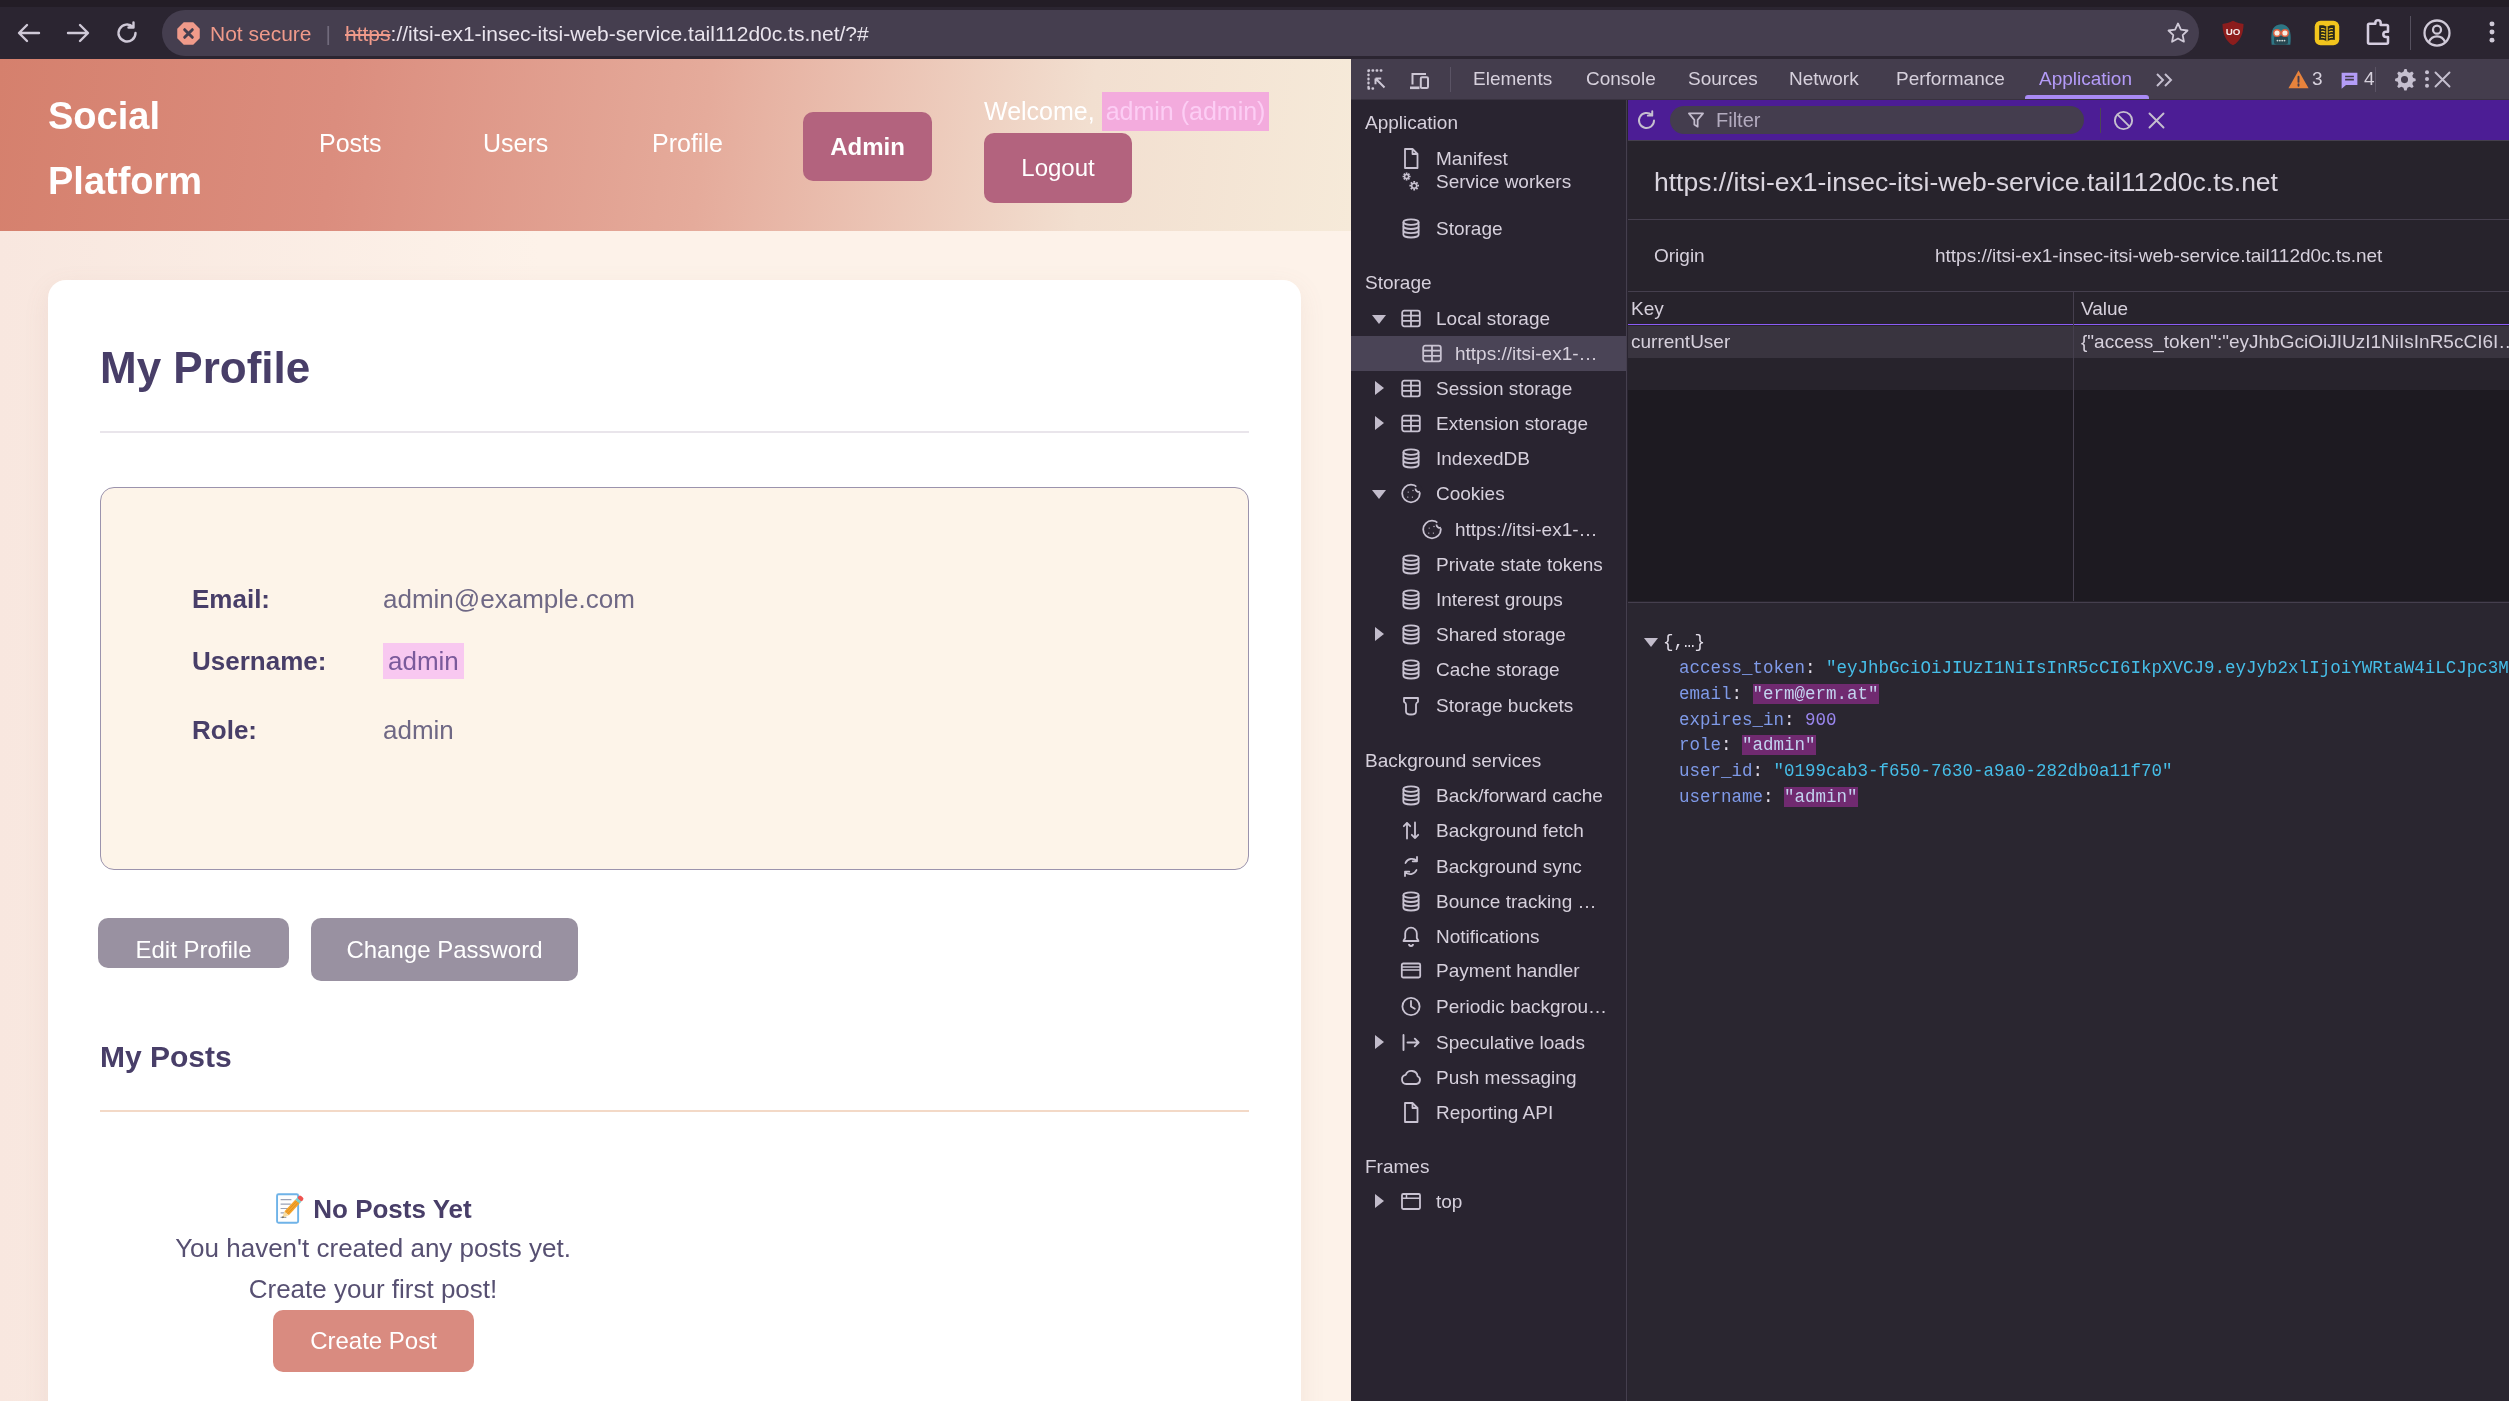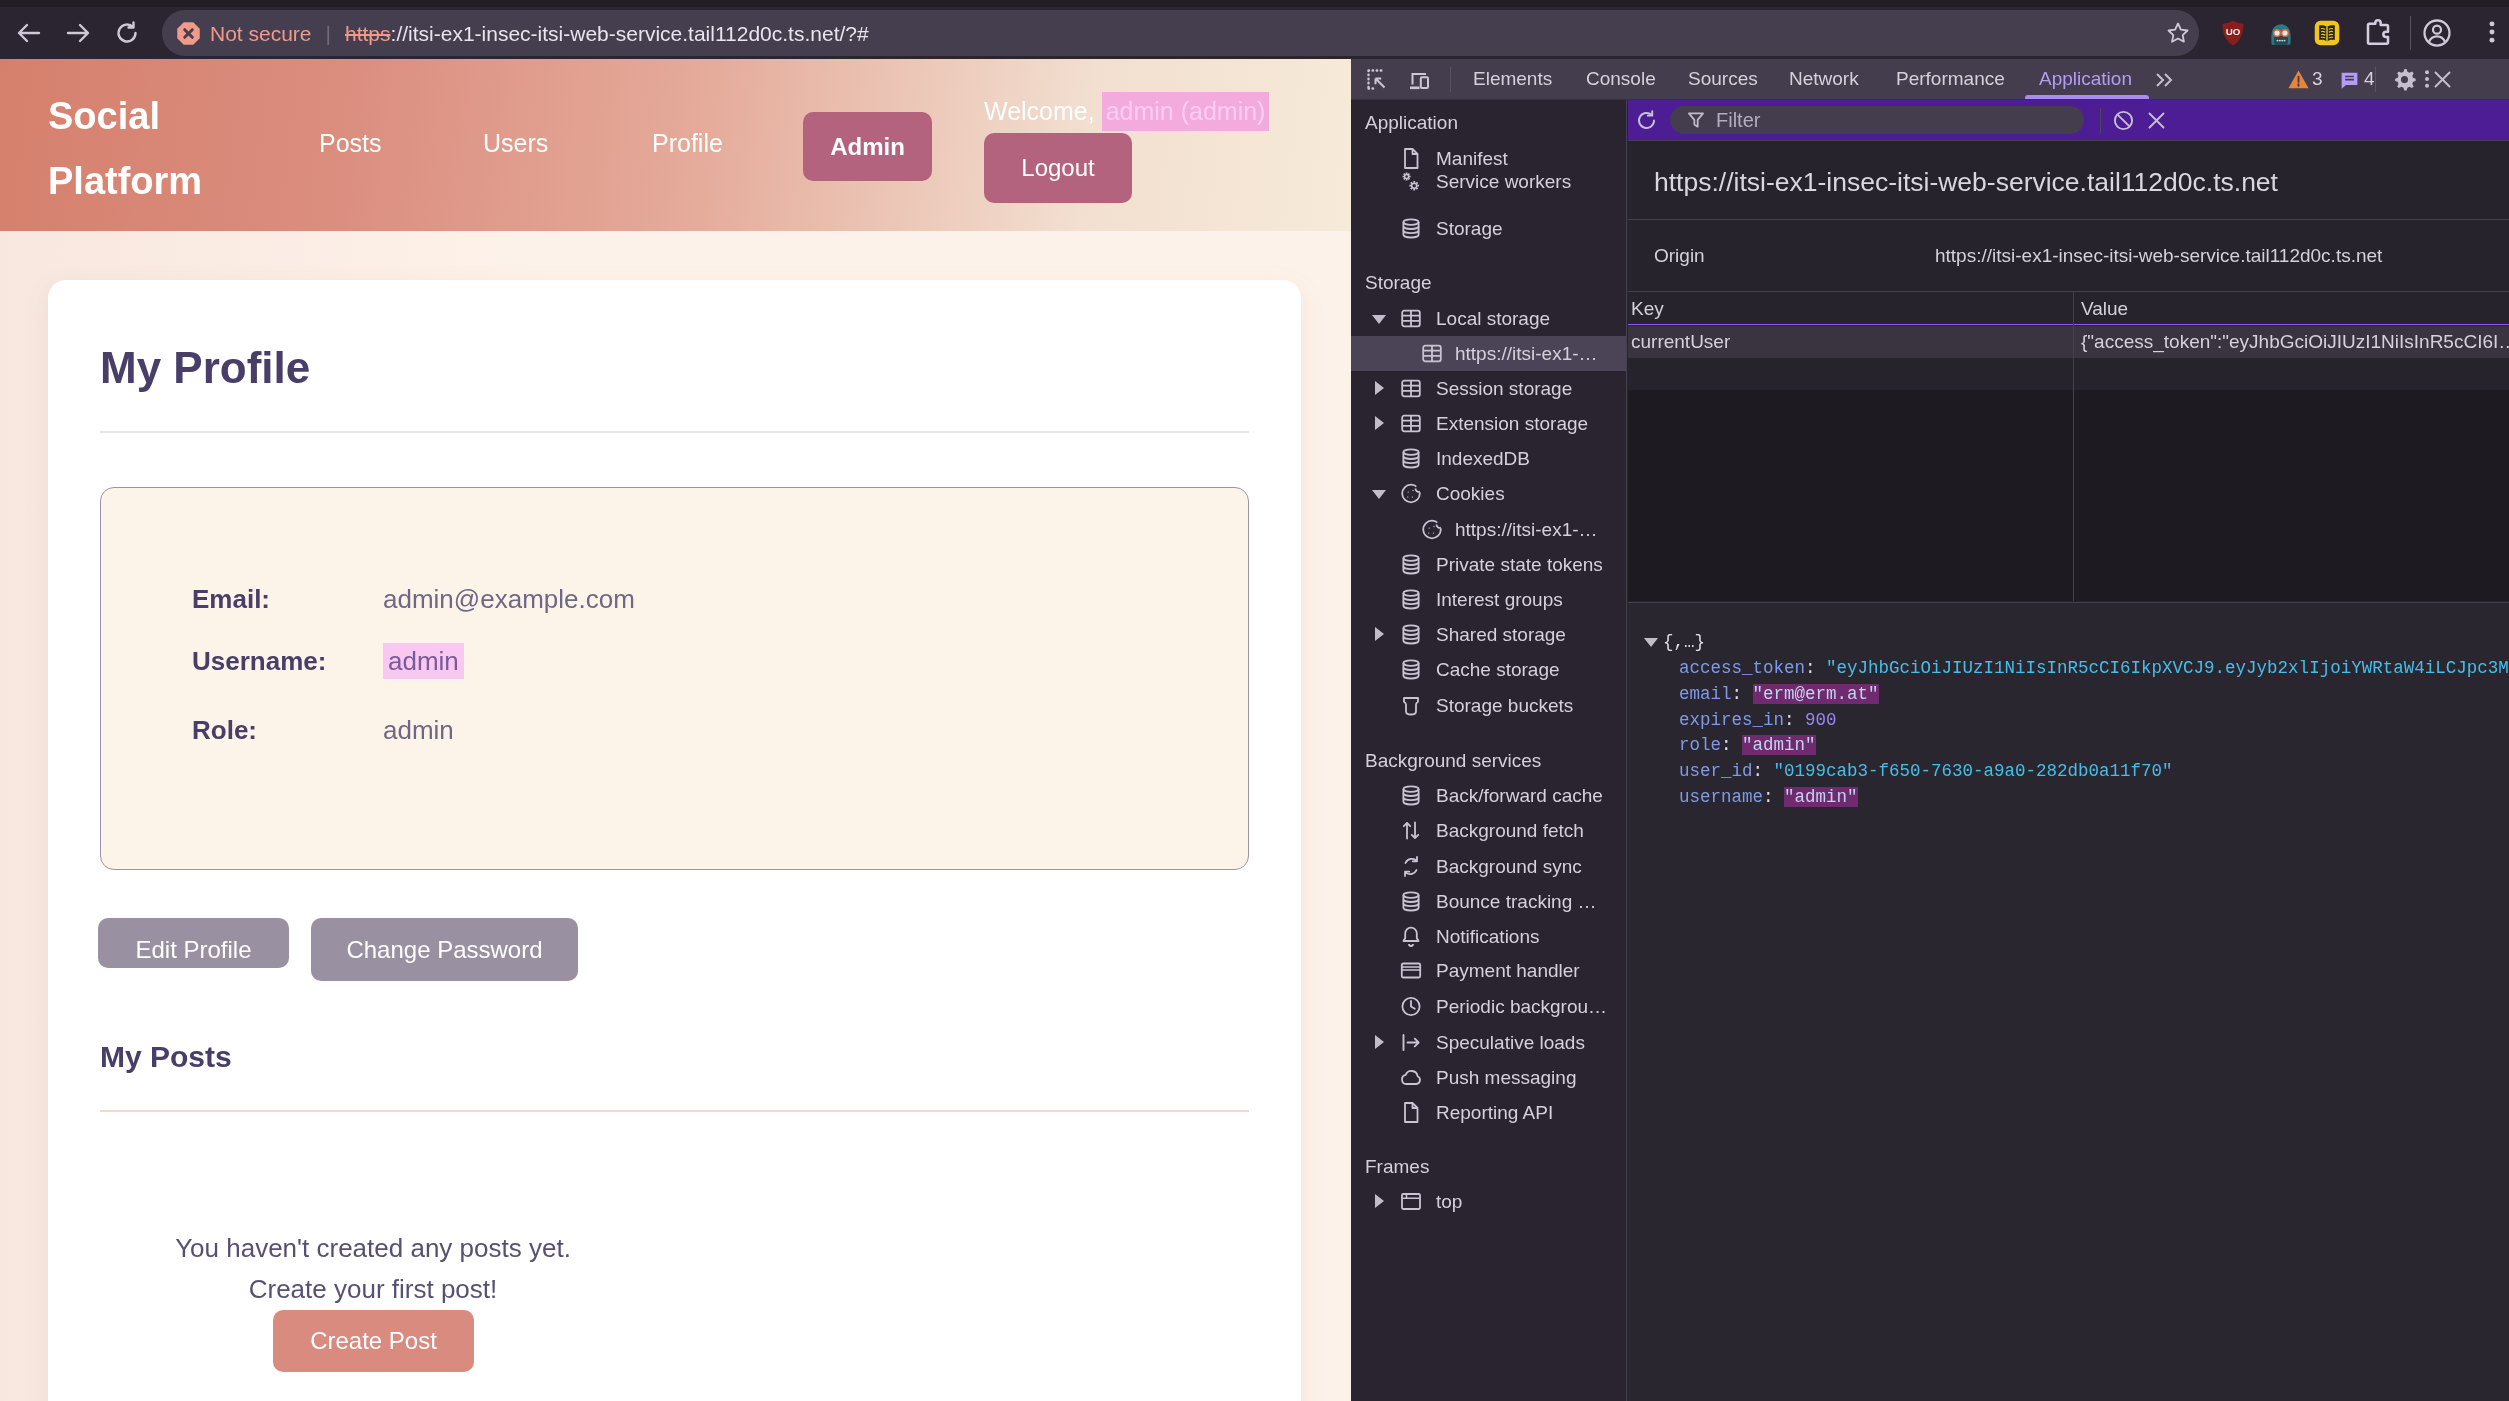--- a/index.html
+++ b/index.html
@@ -232,20 +232,32 @@
     <div class="divider1" style="top:151px;"></div>
     <div id="infocard">
       <div class="irow" style="top:96px;"><span class="lab">Email:</span><span class="val">admin@example.com</span></div>
       <div class="irow" style="top:158px;"><span class="lab">Username:</span><span class="val pinkhl">admin</span></div>
       <div class="irow" style="top:227px;"><span class="lab">Role:</span><span class="val">admin</span></div>
     </div>
     <div class="btn gray" style="left:50px; top:638px; width:191px; height:50px; line-height:63px;">Edit Profile</div>
     <div class="btn gray" style="left:263px; top:638px; width:267px; height:63px; line-height:63px;">Change Password</div>
     <h3 class="myposts">My Posts</h3>
     <div class="divider2"></div>
+    <div class="eline" style="top:912px; font-weight:bold; color:#483e68;"><svg style="display:inline-block;vertical-align:-7px;margin-right:8px;" width="31" height="33" viewBox="0 0 24 26">
+<rect x="2.2" y="1.8" width="16.6" height="22.4" rx="1.2" fill="#fefefe" stroke="#6fb3e8" stroke-width="1.5"></rect>
+<path d="M5 6 h8.5 M5 9.5 h8 M5 13 h6.5 M5 16.5 h5.5 M5 20 h4.5" stroke="#9aa2b5" stroke-width="0.9" fill="none"></path>
+<g transform="rotate(43 13 13)">
+<rect x="10.9" y="0.2" width="4.6" height="3.4" rx="1.4" fill="#ef5350"></rect>
+<rect x="10.9" y="3.4" width="4.6" height="2.2" fill="#7fd0ca"></rect>
+<rect x="10.9" y="5.6" width="4.6" height="12.4" fill="#f5a42b"></rect>
+<path d="M10.9 18 H15.5 L13.2 23.4 Z" fill="#f6dda4"></path>
+<path d="M12.5 21.6 L13.2 23.4 L13.9 21.6 Z" fill="#4a4a4a"></path>
+<path d="M12.4 5.6 V17.9 M14 5.6 V17.9" stroke="#e08f1f" stroke-width="0.7" fill="none"></path>
+</g>
+</svg>No Posts Yet</div>
     <div class="eline" style="top:953px;">You haven't created any posts yet.</div>
     <div class="eline" style="top:994px;">Create your first post!</div>
     <div class="btn salmon" style="left:225px; top:1030px; width:201px; height:62px; line-height:62px;">Create Post</div>
   </div>
 </div>
 
 <div id="devtools">
   <div id="dtbar">
 
     <svg class="cicon" style="left:15px;top:9px;" width="24" height="24" viewBox="0 0 24 24" fill="none" stroke="#cdc7d5" stroke-width="2">

